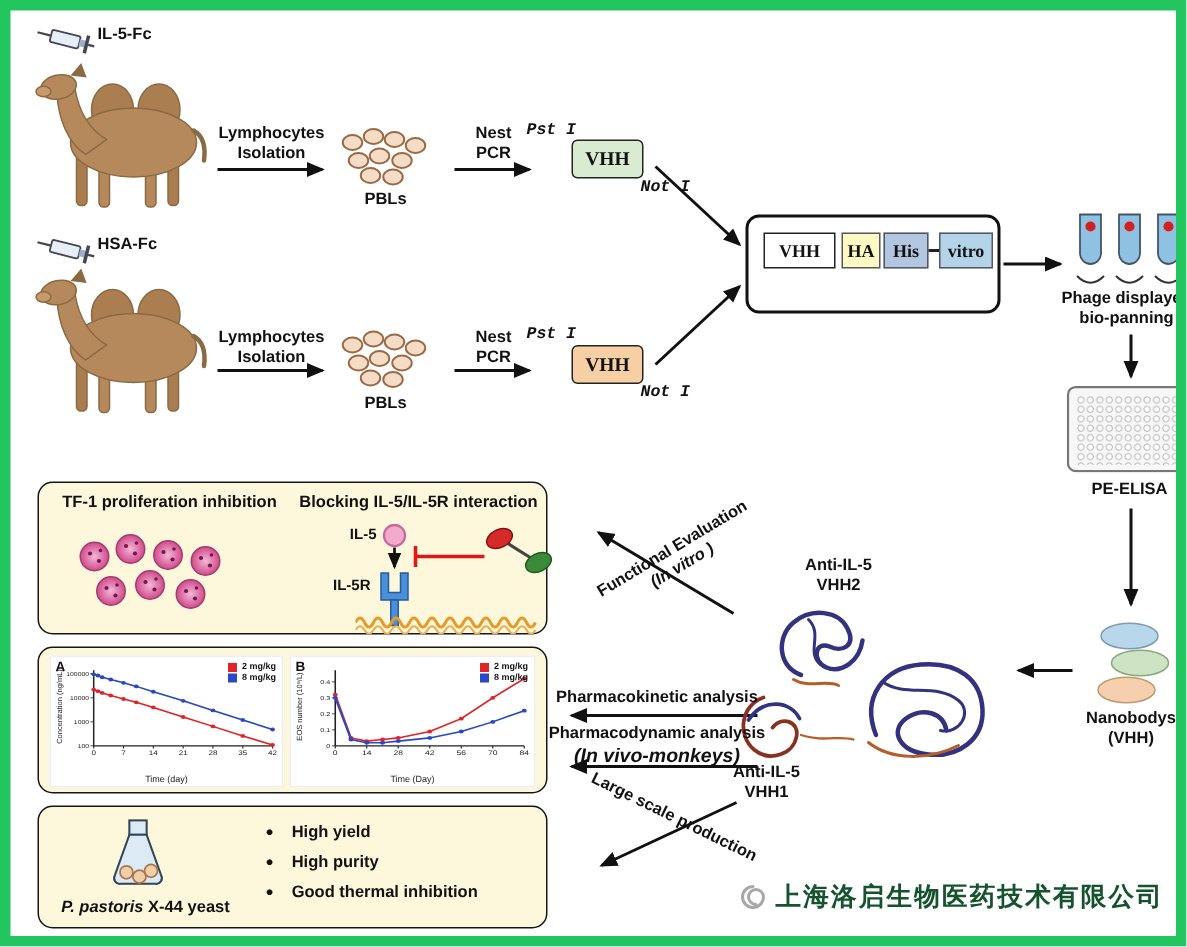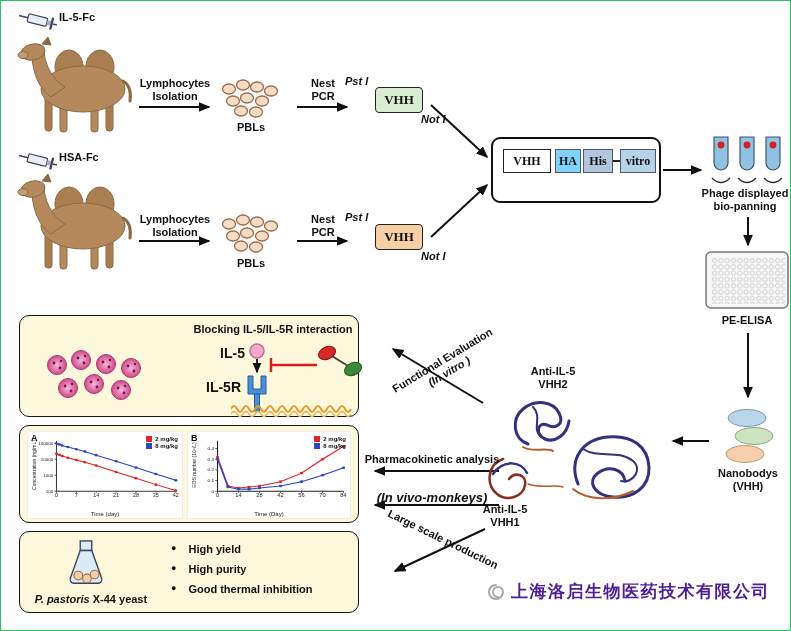--- a/index.html
+++ b/index.html
@@ -1,45 +1,45 @@
 <!DOCTYPE html>
 <html><head>
 <meta charset="utf-8">
 <style>
   *{margin:0;padding:0;box-sizing:border-box}
   html,body{background:#fff}
   .canvas{position:relative;width:791px;height:631px;background:#fff;color:#111;
-          font-family:"Liberation Sans",sans-serif;overflow:hidden;border:1px solid #22c55e}
+          font-family:"Liberation Sans",sans-serif;overflow:hidden;border:7px solid #22c55e}
   .abs{position:absolute}
   .lbl{font-weight:bold;font-size:11px;line-height:1.2;color:#111}
-  .sm{font-size:14px}
+  .sm{font-size:10px}
   .ctr{text-align:center}
   .rgt{text-align:right}
   .pre{white-space:pre-line}
   .nw{white-space:nowrap}
-  .serif{font-family:Liberation Sans, sans-serif}
+  .serif{font-family:Liberation Mono, monospace}
   .ital{font-style:italic}
   .panel{position:absolute;background:#fdf7db;border:1.6px solid #161616;border-radius:10px}
   .vhhbox{position:absolute;width:48px;height:26px;border:1.6px solid #222;border-radius:4px;
           display:flex;align-items:center;justify-content:center;
           font-family:"Liberation Serif",serif;font-weight:bold;font-size:13px}
   .phagemid{position:absolute;left:490px;top:136px;width:170px;height:66px;border:2px solid #111;border-radius:9px;background:#fff}
   .segbox{position:absolute;top:10px;height:24px;display:flex;align-items:center;justify-content:center;
           font-family:"Liberation Serif",serif;font-weight:bold;font-size:12px;border:1px solid #556}
   .chart{position:absolute;background:#fff;border:1px solid #eee}
   .pletter{position:absolute;left:3px;top:1px;font-weight:bold;font-size:9px}
   .ylab{position:absolute;transform:rotate(-90deg);font-size:5px;text-align:center;color:#222}
   .xlab{position:absolute;bottom:1px;left:0;width:100%;text-align:center;font-size:6px;color:#222}
   .legend{position:absolute;right:4px;top:4px;display:flex;flex-direction:column;gap:1px}
   .lrow{display:flex;align-items:center;gap:3px;font-size:6px;font-weight:bold}
   .sw{width:6px;height:6px;display:inline-block}
   .bullet{position:absolute;display:flex;gap:12px;font-weight:bold;font-size:11px}
   .bullet::before{content:"●";font-size:9px}
   .rot{transform-origin:center center}
-  .wm{color:#4c1d95;font-size:17px;letter-spacing:1.5px;font-weight:bold}
+  .wm{color:#14532d;font-size:17px;letter-spacing:1.5px;font-weight:bold}
 </style>
 </head>
 <body>
 
 <div class="canvas">
 
   <div class="panel" style="left:18px;top:314px;width:340px;height:102px"></div>
   <div class="panel" style="left:18px;top:424px;width:340px;height:98px"></div>
   <div class="panel" style="left:18px;top:530px;width:340px;height:82px"></div>
 
@@ -163,21 +163,21 @@
   </svg>
   <div class="abs lbl ctr" style="left:216px;top:256px;width:68px">PBLs</div>
   <div class="abs lbl ctr pre" style="left:294px;top:212px;width:56px">Nest
 PCR</div>
   <div class="abs serif ital lbl" style="left:344px;top:210px;width:40px;font-size:11px">Pst I</div>
   <div class="vhhbox" style="left:374px;top:223px;background:#f7cfa4">VHH</div>
   <div class="abs serif ital lbl" style="left:420px;top:249px;width:40px;font-size:11px">Not I</div>
 
   <div class="phagemid">
     <div class="segbox" style="left:10px;width:48px;background:#fff;border:1.4px solid #222">VHH</div>
-    <div class="segbox" style="left:62px;width:26px;background:#7dd3fc">HA</div>
+    <div class="segbox" style="left:62px;width:26px;background:#fef9c3">HA</div>
     <div class="segbox" style="left:90px;width:30px;background:#b3c6e0">His</div>
     <div class="abs" style="left:120px;top:21px;width:7px;height:2px;background:#222"></div>
     <div class="segbox" style="left:127px;width:36px;background:#b3d4e8">vitro</div>
   </div>
 
   <svg class="abs" style="left:708px;top:134px" width="78" height="52" viewBox="0 0 78 52">
     <g stroke="#456" stroke-width="1.2">
       <path d="M5,2 v26 a7,7 0 0 0 14,0 v-26 z" fill="#8fc2e2"></path>
       <path d="M31,2 v26 a7,7 0 0 0 14,0 v-26 z" fill="#8fc2e2"></path>
       <path d="M57,2 v26 a7,7 0 0 0 14,0 v-26 z" fill="#8fc2e2"></path>
@@ -229,23 +229,25 @@
   <div class="abs lbl ctr pre" style="left:514px;top:364px;width:76px">Anti-IL-5
 VHH2</div>
   <div class="abs lbl ctr pre" style="left:466px;top:502px;width:76px">Anti-IL-5
 VHH1</div>
 
   <div class="abs rot ctr" style="left:380px;top:352px;width:130px;transform:rotate(-31deg)">
     <div class="lbl nw">Functional Evaluation</div>
     <div class="lbl nw ital">(In vitro )</div>
   </div>
   <div class="abs lbl ctr nw" style="left:356px;top:452px;width:150px">Pharmacokinetic analysis</div>
+  <div class="abs lbl ctr nw" style="left:352px;top:476px;width:158px">Pharmacodynamic analysis</div>
   <div class="abs lbl ctr nw ital" style="left:352px;top:489px;width:158px;font-size:13px">(In vivo-monkeys)</div>
   <div class="abs lbl ctr nw rot" style="left:374px;top:532px;width:136px;transform:rotate(26deg)">Large scale production</div>
 
+  <div class="abs lbl ctr nw" style="left:26px;top:322px;width:160px">TF-1 proliferation inhibition</div>
   <svg class="abs" style="left:40px;top:348px" width="128" height="60" viewBox="0 0 128 60">
     <defs>
       <radialGradient id="cg">
           <stop offset="0%" stop-color="#f2b8d8"></stop>
           <stop offset="100%" stop-color="#d04a8a"></stop>
         </radialGradient>
       <g id="tf1cell">
         <circle r="9.5" fill="url(#cg)" stroke="#a83a72" stroke-width="1"></circle>
         <circle cx="-3" cy="-2" r="1.4" fill="#7a1550"></circle>
         <circle cx="3" cy="3" r="1.4" fill="#7a1550"></circle>

